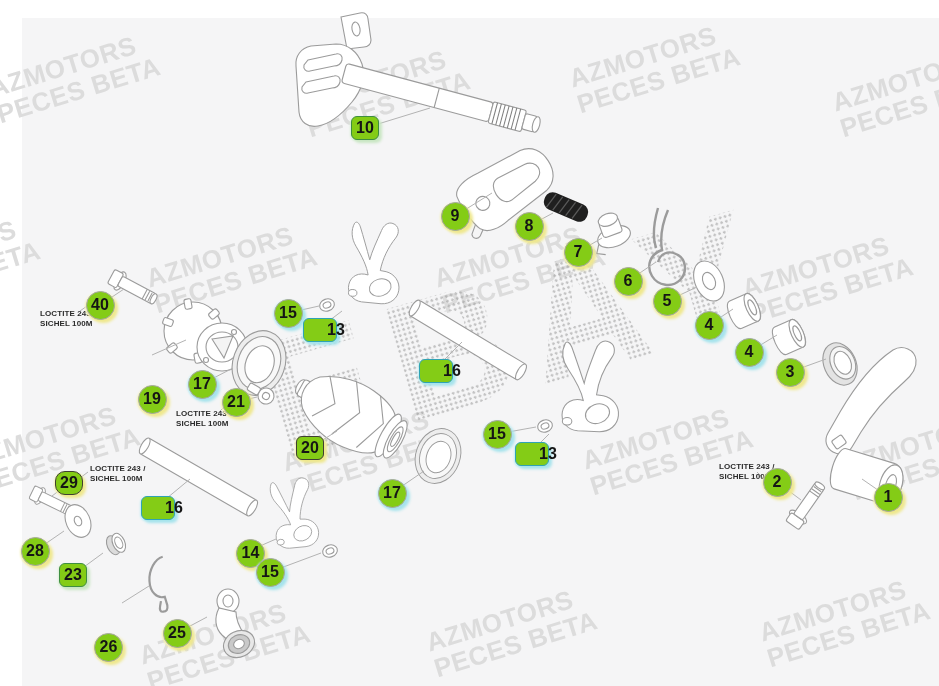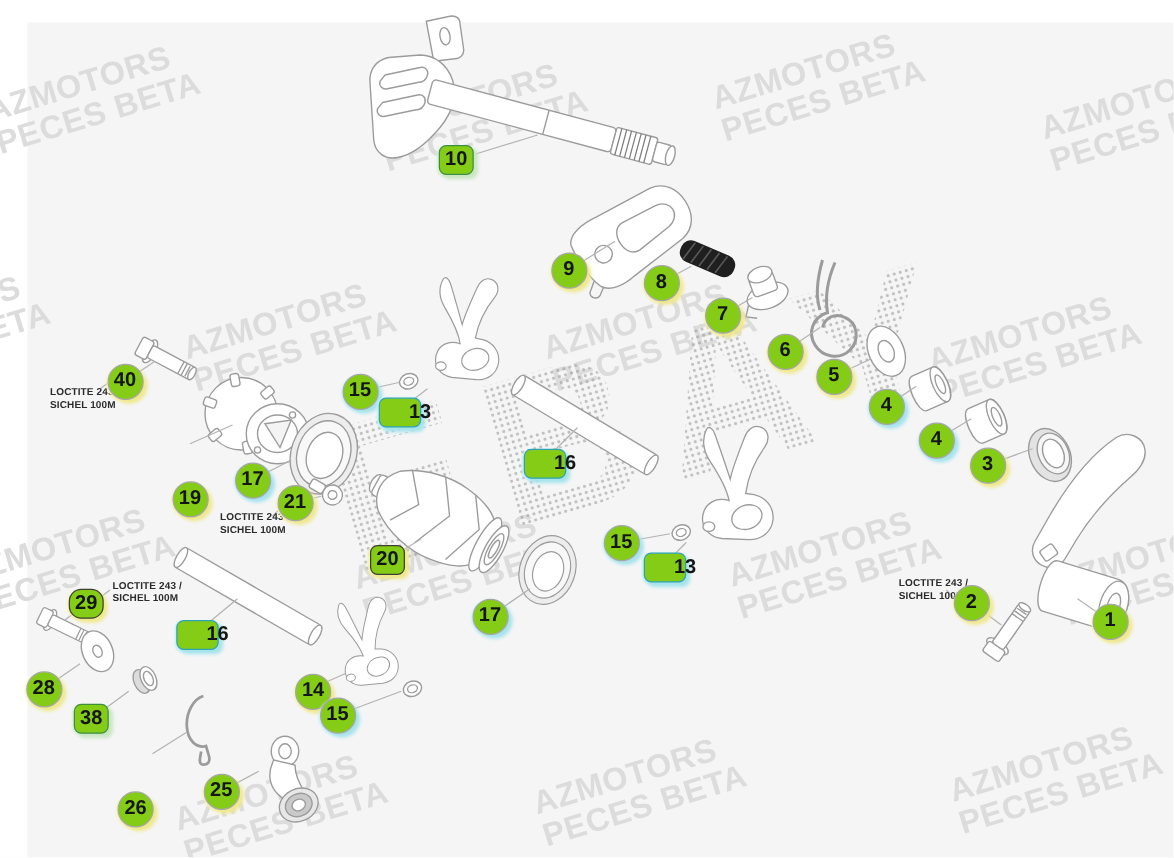--- a/index.html
+++ b/index.html
@@ -327,21 +327,21 @@
       <div class="callout circle cyan" style="left: 273.5px; top: 298.5px;">15</div>
       <div class="callout square cyan" style="left: 303px; top: 318px;">13</div>
       <div class="callout square cyan" style="left: 419px; top: 359px;">16</div>
       <div class="callout circle cyan" style="left: 482.5px; top: 419.5px;">15</div>
       <div class="callout square cyan" style="left: 515px; top: 442px;">13</div>
       <div class="callout square yellow" style="left: 296px; top: 436px;">20</div>
       <div class="callout circle cyan" style="left: 377.5px; top: 478.5px;">17</div>
       <div class="callout square yellow" style="left: 55px; top: 471px; border-radius: 10px;">29</div>
       <div class="callout square cyan" style="left: 141px; top: 496px;">16</div>
       <div class="callout circle yellow" style="left: 20.5px; top: 536.5px;">28</div>
-      <div class="callout square green" style="left: 59px; top: 563px;">38</div>
+      <div class="callout square green" style="left: 59px; top: 563px;">23</div>
       <div class="callout circle yellow" style="left: 94px; top: 588.5px; margin-top: 44px;">26</div>
       <div class="callout circle yellow" style="left: 162.5px; top: 618.5px;">25</div>
       <div class="callout circle yellow" style="left: 236px; top: 538.5px;">14</div>
       <div class="callout circle cyan" style="left: 255.5px; top: 557.5px;">15</div>
     </div>
   <div id="label-layer">
       <div class="loctite" style="left: 40px; top: 309px;">LOCTITE 243 /
 SICHEL 100M</div>
       <div class="loctite" style="left: 176px; top: 409px;">LOCTITE 243 /
 SICHEL 100M</div>

